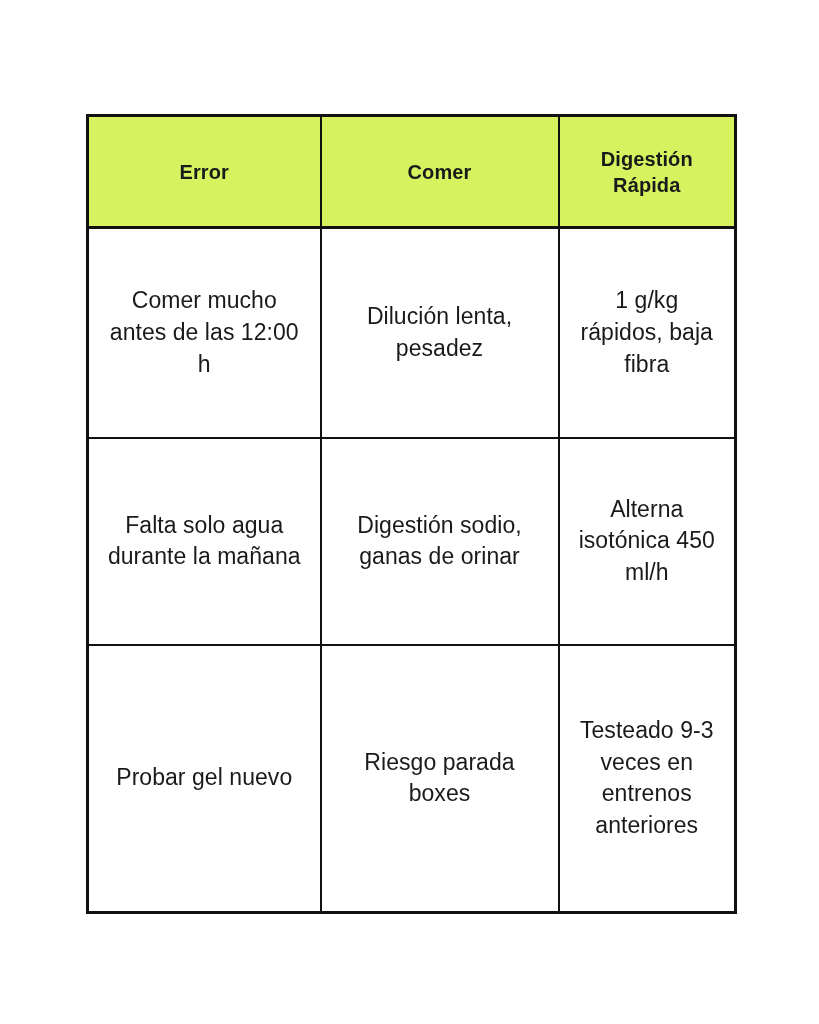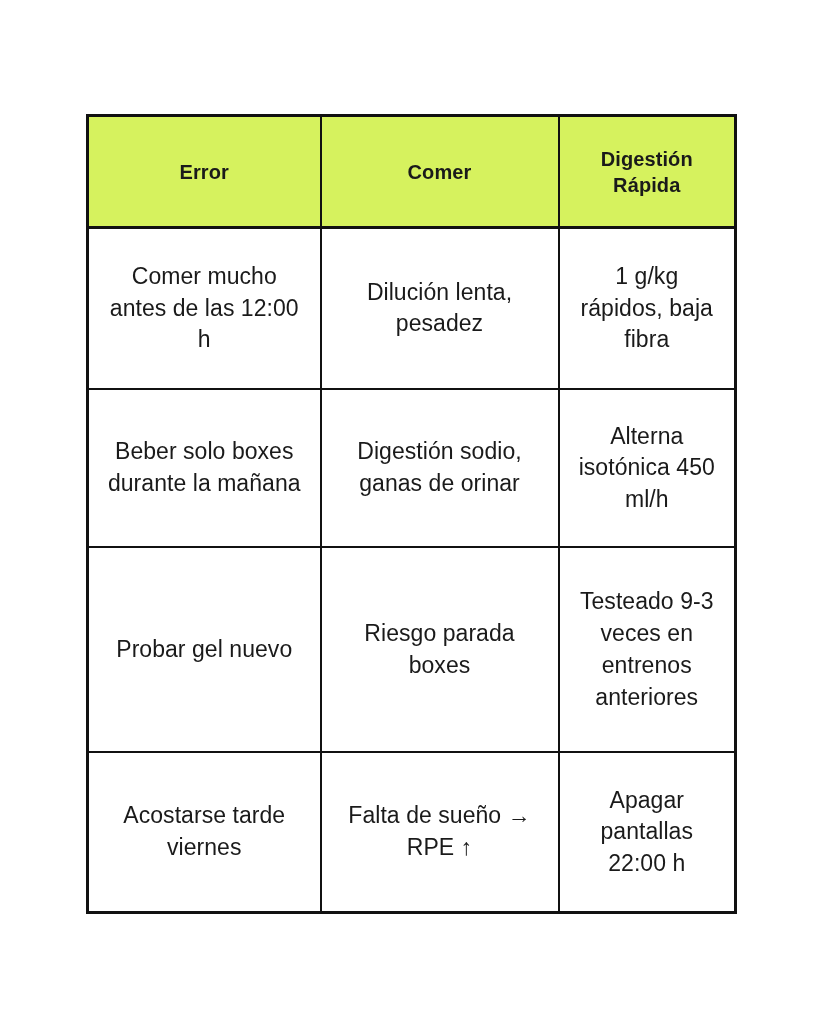--- a/index.html
+++ b/index.html
@@ -113,21 +113,21 @@
             <span class="cell-text">Dilución lenta, pesadez</span>
           </td>
           <td>
             <span class="cell-text">1 g/kg rápidos, baja fibra</span>
           </td>
         </tr>
 
 
         <tr class="row-h3">
           <td>
-            <span class="cell-text">Beber solo boxes durante la mañana</span>
+            <span class="cell-text">Falta solo agua durante la mañana</span>
           </td>
           <td>
             <span class="cell-text">Digestión sodio, ganas de orinar</span>
           </td>
           <td>
             <span class="cell-text">Alterna isotónica 450 ml/h</span>
           </td>
         </tr>
 
         <tr class="row-h4">
@@ -135,29 +135,18 @@
             <span class="cell-text">Probar gel nuevo</span>
           </td>
           <td>
             <span class="cell-text">Riesgo parada boxes</span>
           </td>
           <td>
             <span class="cell-text">Testeado 9-3 veces en entrenos anteriores</span>
           </td>
         </tr>
 
-        <tr class="row-h5">
-          <td>
-            <span class="cell-text">Acostarse tarde viernes</span>
-          </td>
-          <td>
-            <span class="cell-text">Falta de sueño → RPE ↑</span>
-          </td>
-          <td>
-            <span class="cell-text">Apagar pantallas 22:00 h</span>
-          </td>
-        </tr>
 
       </tbody>
     </table>
   </div>
 
 </div>
 
 </body></html>

